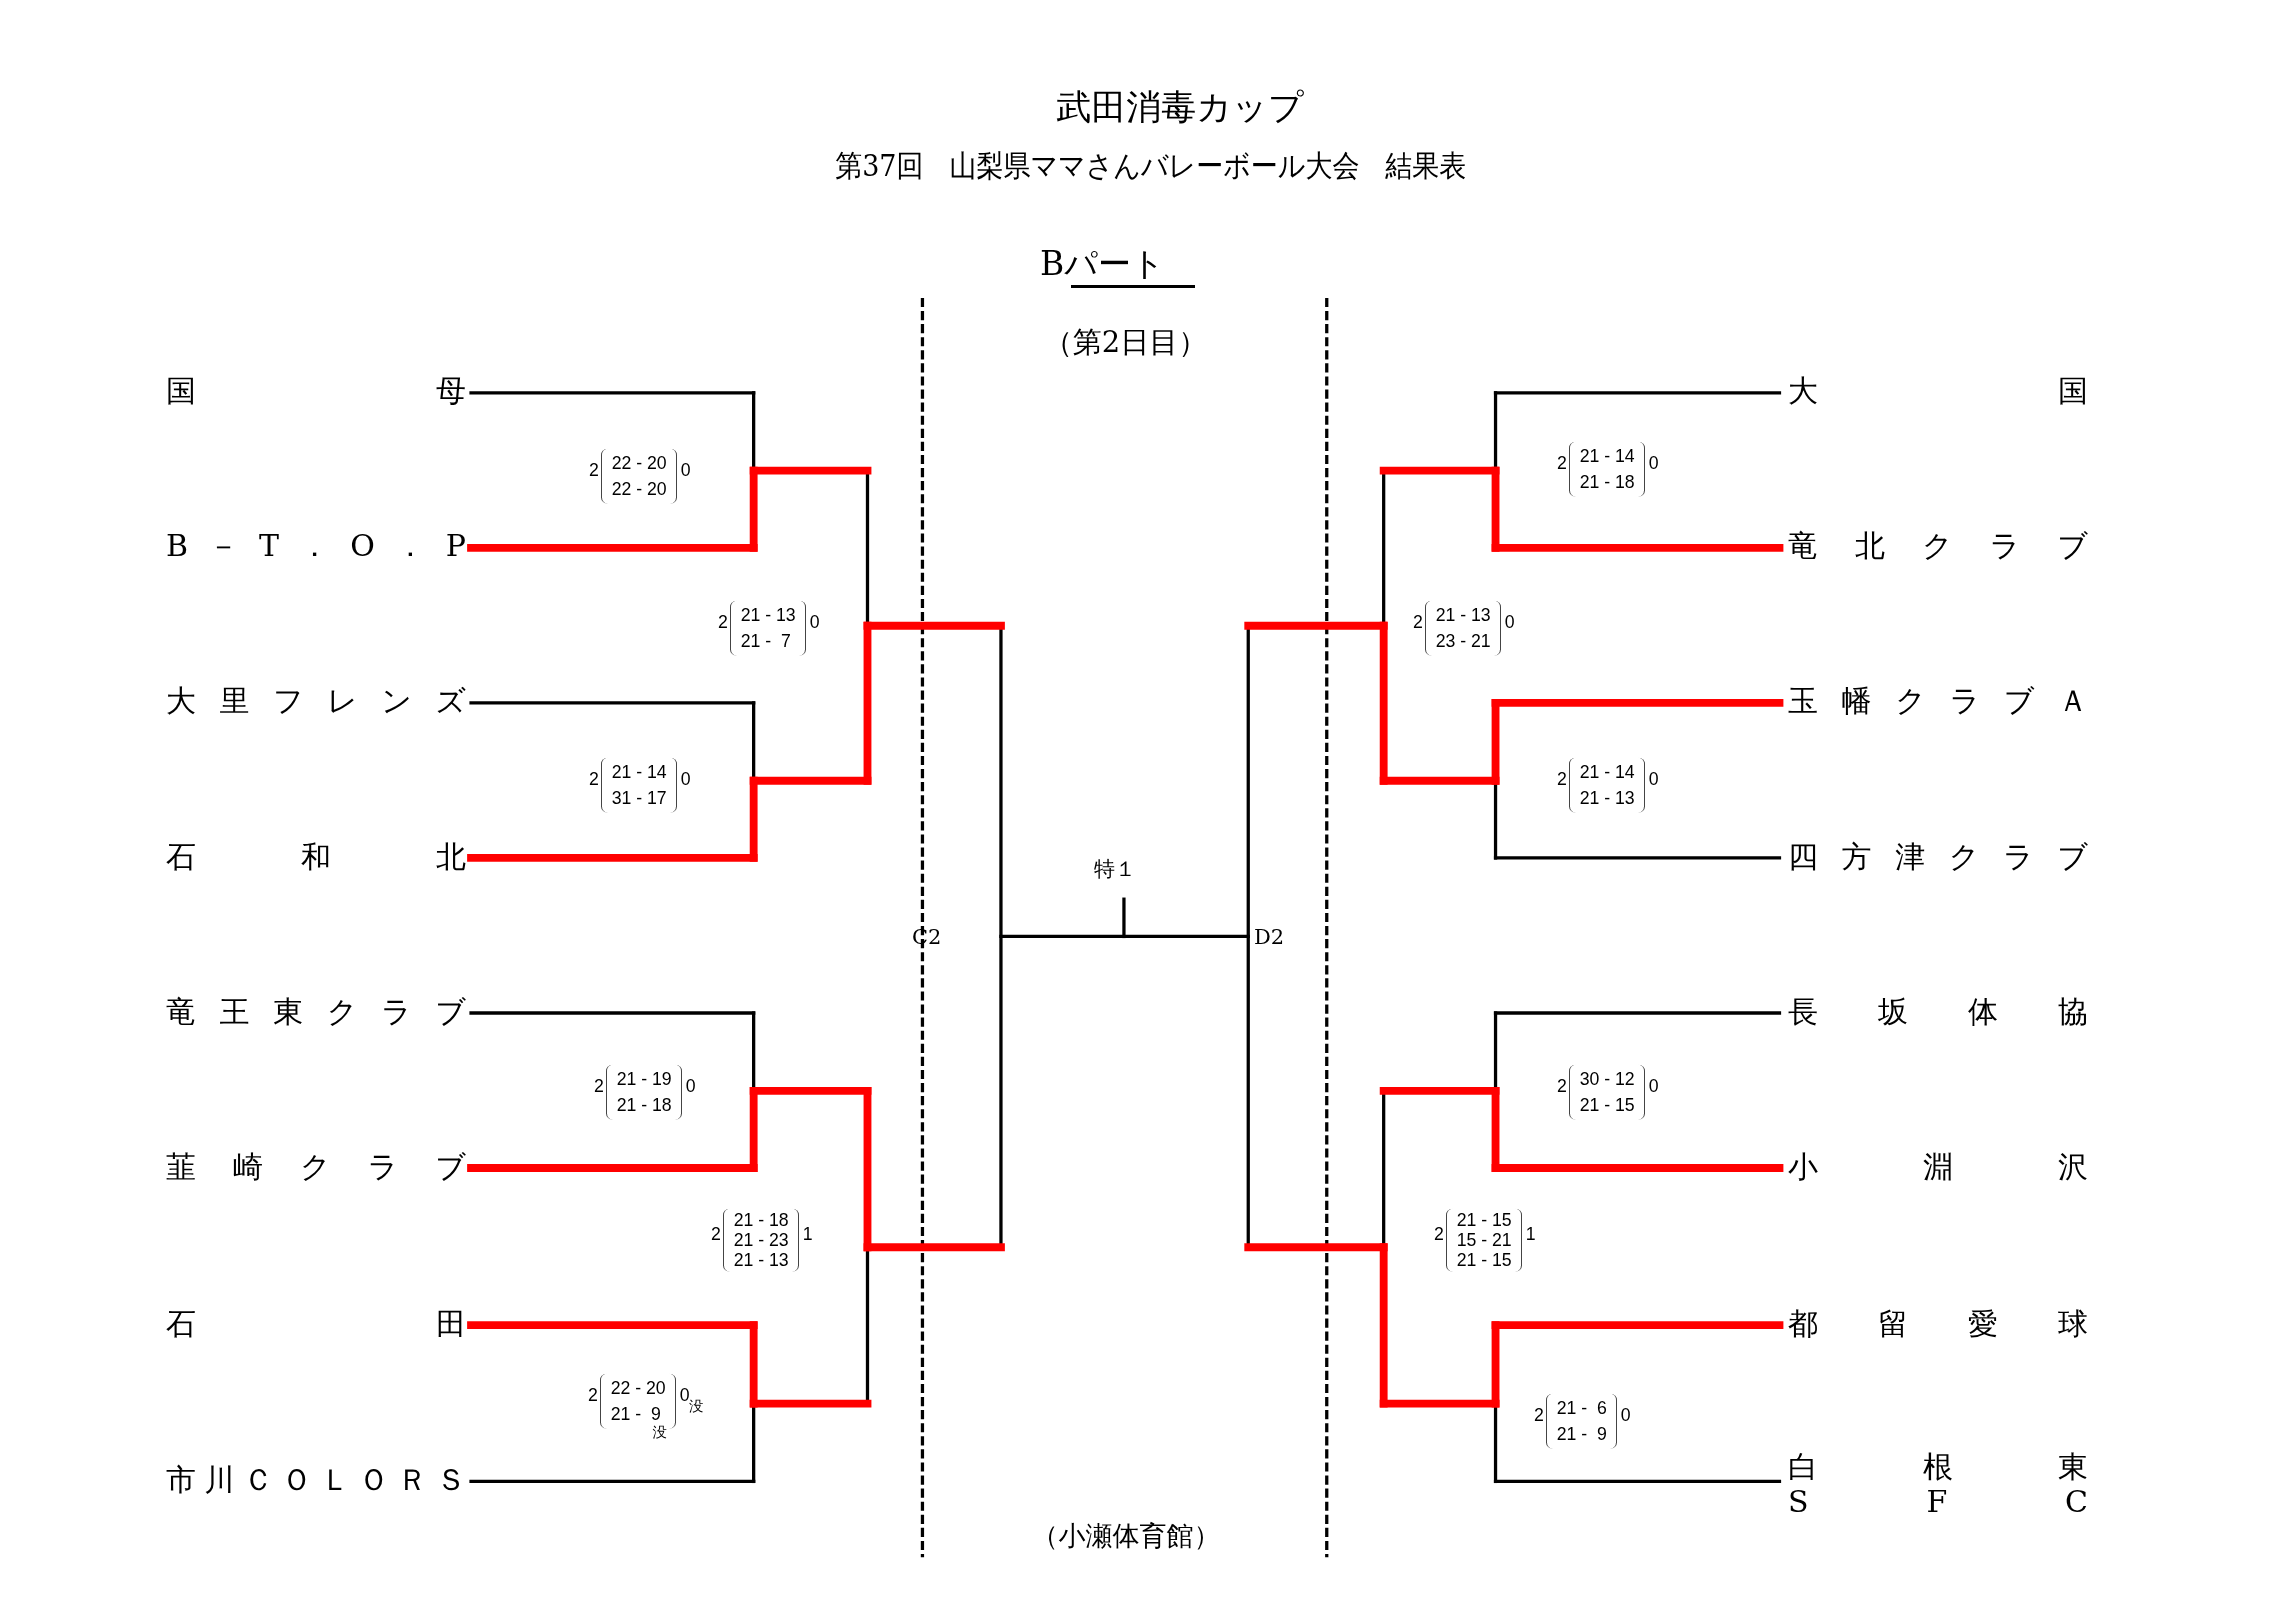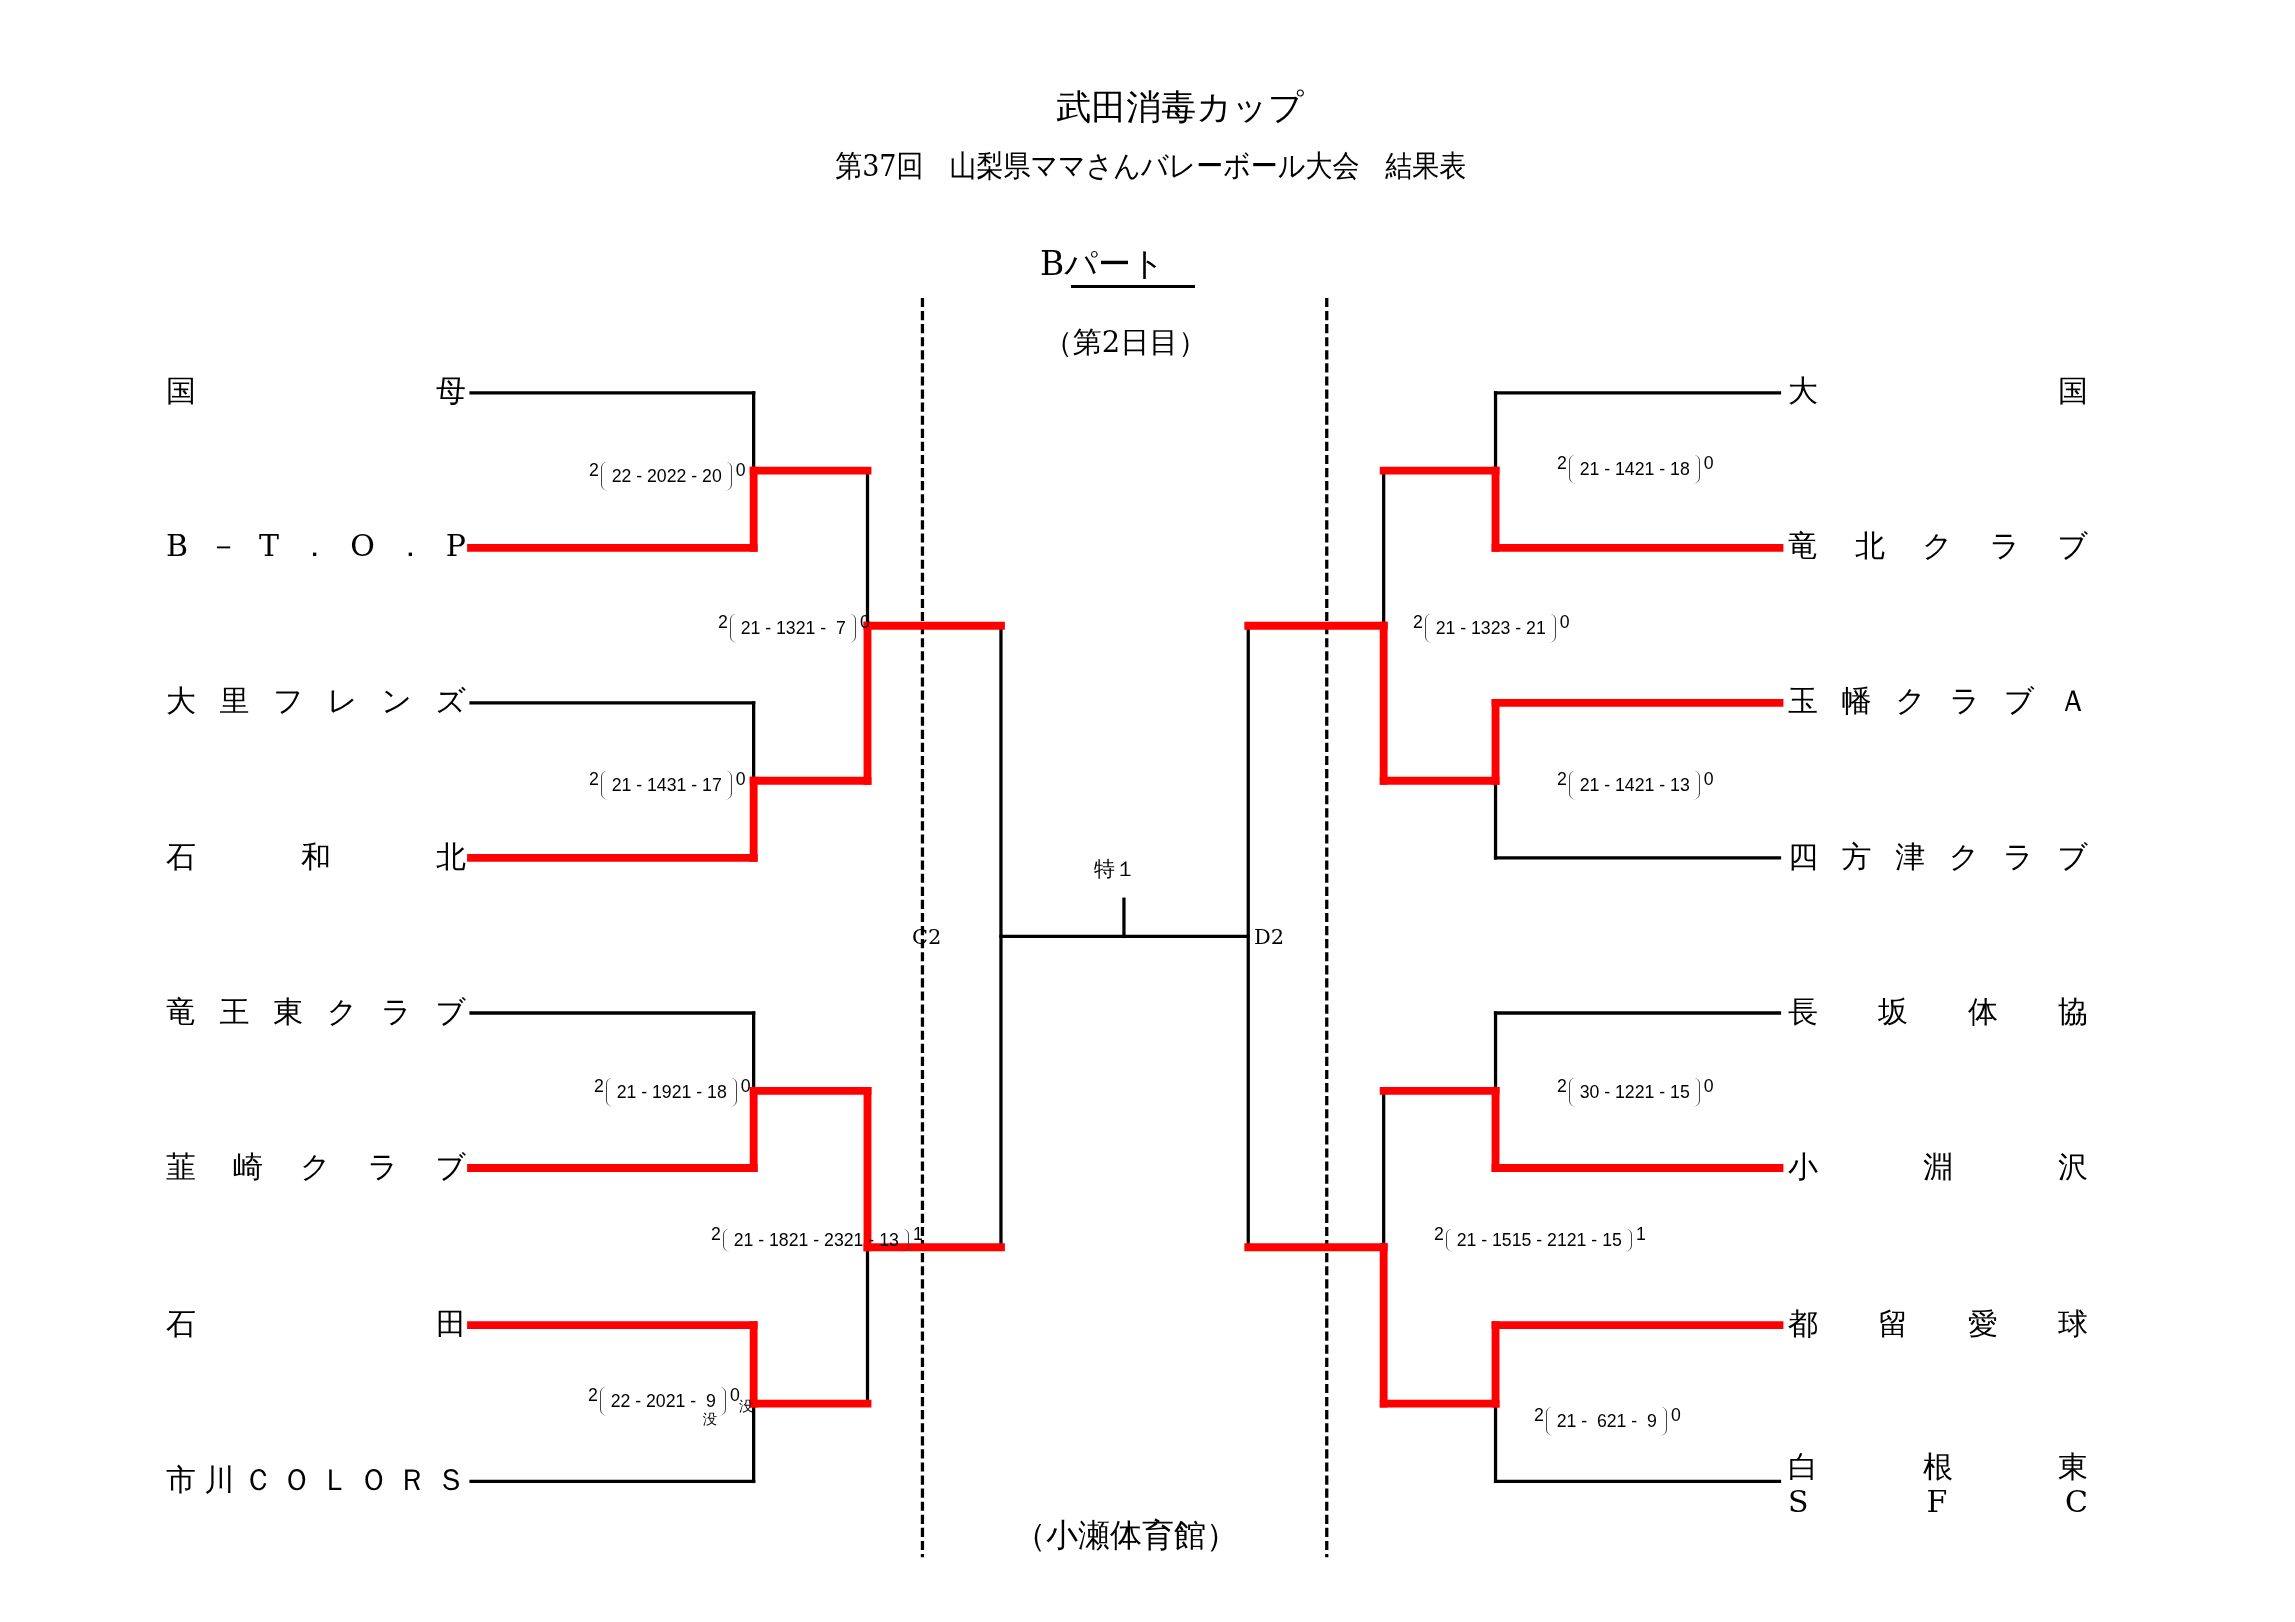--- a/index.html
+++ b/index.html
@@ -5,30 +5,30 @@
   html, body { margin: 0; padding: 0; background: #ffffff; }
   body { width: 2295px; height: 1623px; position: relative; overflow: hidden;
          font-family: "DejaVu Serif", "Liberation Serif", serif; color: #000; }
   .abs { position: absolute; }
   .title { left: 0; width: 2360px; top: 84px; text-align: center; font-size: 35px; line-height: 46px; }
   .subtitle { left: 0; width: 2295px; top: 145px; text-align: center; font-size: 30px; line-height: 42px; transform: scaleX(0.9); transform-origin: 1180px 0; }
   .subtitle span { margin: 0 14.4px; }
   .part { left: 1040px; width: 170px; top: 243px; font-size: 33px; line-height: 42px; }
   .part-underline { left: 1071px; top: 285px; width: 124px; height: 3.3px; background: #000; }
   .day { left: 1021px; width: 209px; top: 324px; text-align: center; font-size: 29px; line-height: 37px; }
-  .venue { left: 995px; width: 262px; top: 1517px; text-align: center; font-size: 32px; line-height: 37px; }
+  .venue { left: 995px; width: 262px; top: 1517px; text-align: center; font-size: 27px; line-height: 37px; }
   svg.bracket { position: absolute; left: 0; top: 0; }
   .team { position: absolute; font-size: 30px; line-height: 34px; height: 34px; display: flex; justify-content: space-between; white-space: nowrap; }
   .team span { display: inline-block; }
   .team.two-line { height: 72px; flex-direction: column; justify-content: flex-start; }
   .team.two-line .ln { display: flex; justify-content: space-between; height: 35px; line-height: 35px; }
   .score { position: absolute; font-family: "Liberation Sans", "DejaVu Sans", sans-serif; font-size: 17.7px; display: flex; align-items: center; transform: translateY(-50%); }
   .score .w { padding-right: 2.6px; }
   .score .l { padding-left: 3.9px; position: relative; }
-  .score .sets { display: flex; flex-direction: row; border-left: 1.3px solid #444; border-right: 1.3px solid #444; border-radius: 6.5px; padding: 1.3px 9.2px; margin-top: 12px; }
+  .score .sets { display: flex; flex-direction: column; border-left: 1.3px solid #444; border-right: 1.3px solid #444; border-radius: 6.5px; padding: 1.3px 9.2px; margin-top: 12px; }
   .score .set { line-height: 26px; height: 26px; white-space: pre; position: relative; }
   .score.three .set { line-height: 20px; height: 20px; }
   .note { position: absolute; font-size: 14.4px; line-height: 14.4px; }
   .label { position: absolute; font-size: 21px; line-height: 34px; }
 </style>
 </head>
 <body>
 
 <div class="abs title">武田消毒カップ</div>
 <div class="abs subtitle">

